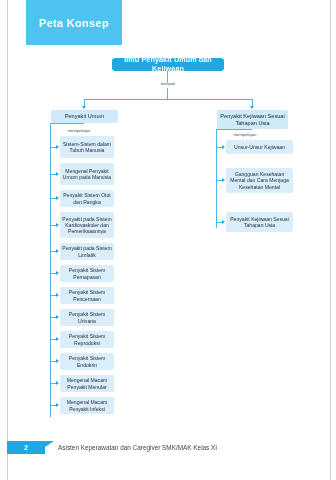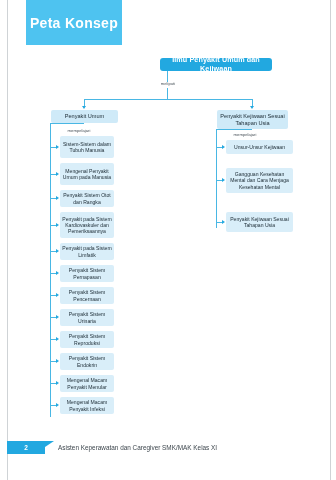--- a/index.html
+++ b/index.html
@@ -46,21 +46,21 @@
   .header-banner-notch {
     position: absolute;
     left: 98px;
     top: 34px;
     width: 0; height: 0;
     border-top: 11px solid #4ec3f0;
     border-right: 12px solid transparent;
   }
   .header-title {
     color: #ffffff;
-    font-size: 14px;
+    font-size: 11px;
     font-weight: bold;
     letter-spacing: 0.3px;
     white-space: nowrap;
   }
 
   
   .diagram {
     position: absolute;
     left: 0; top: 0;
     width: 336px; height: 480px;
@@ -75,21 +75,20 @@
     line-height: 1.2;
   }
   .node-root {
     background: #22a8e0;
     color: #ffffff;
     font-size: 7.2px;
     font-weight: bold;
     border-radius: 3px;
     letter-spacing: 0.1px;
     padding: 0 4px;
-    margin-left: 48px;
   }
   .node-branch {
     background: #cfeaf8;
     color: #1b2a33;
     font-size: 5.6px;
     border-radius: 2px;
     padding: 1px 3px;
   }
   .node-leaf {
     background: #d9eef9;

